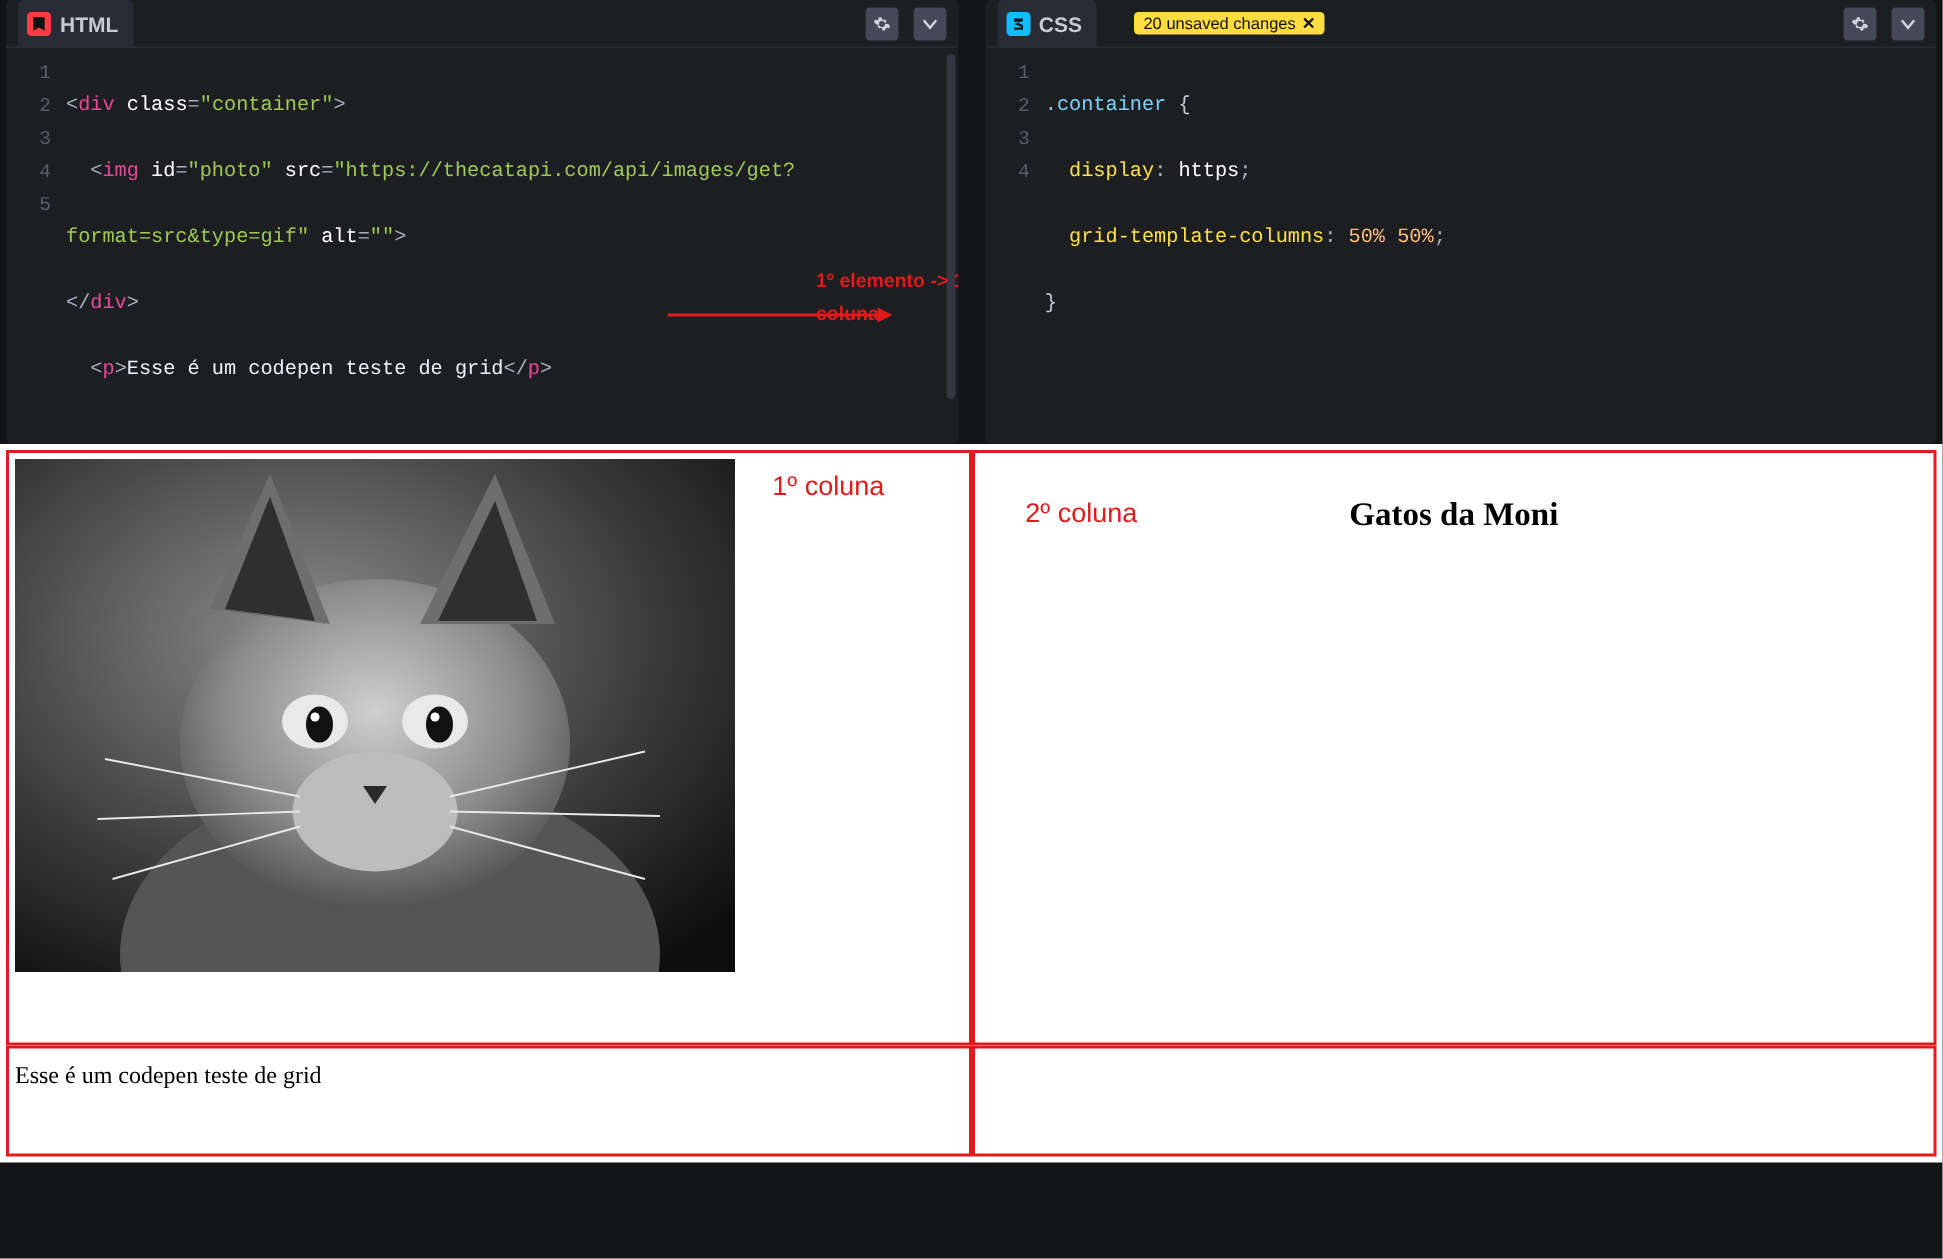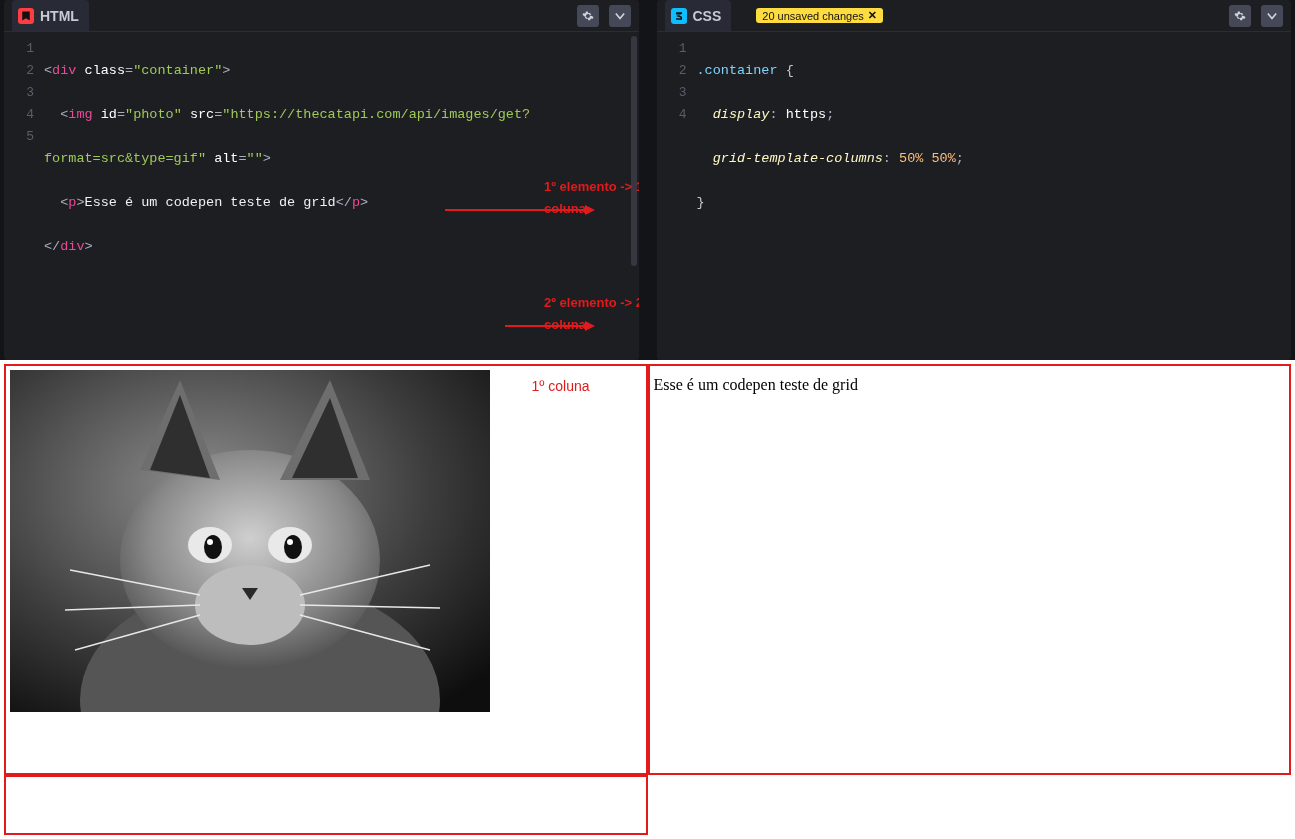--- a/index.html
+++ b/index.html
@@ -8,21 +8,21 @@
     height: 839px;
     background: #131417;
     font-family: "Consolas", "Courier New", monospace;
     font-size: 14px;
     overflow: hidden;
   }
 
   
   .editor-area {
     display: flex;
-    height: 360px;
+    height: 296px;
     background: #131417;
     gap: 18px;
     padding: 0 4px 0 4px;
   }
   .pane {
     flex: 1;
     background: #1d1e22;
     border-radius: 4px;
     display: flex;
     flex-direction: column;
@@ -102,21 +102,21 @@
     position:relative;
   }
   .code .line { min-height:22px; }
 
   
   .t-punc   { color:#a8b0c0; }   
   .t-tag    { color:#ec4899; }   
   .t-attr   { color:#ffffff; }   
   .t-str    { color:#9fca56; }   
   .t-text   { color:#eef0f7; }   
-  .t-prop   { color:#fef9c3;font-style:italic; }
+  .t-prop   { color:#fde047; }
   .t-num    { color:#ffbf79;margin-top:40px; }
   .t-sel    { color:#7dd3fc; }
   .t-brace  { color:#c7c9d3; }
 
   .annot-stack {
     position:absolute;
     left: 410px;
     top: 6px;
     width: 220px;
     font-family:"Segoe UI",Arial,sans-serif;
@@ -162,21 +162,21 @@
     height: 342px;
     overflow:hidden;
     display:flex; align-items:center; justify-content:center;
     background:#111;
   }
   .cat-img-box svg { width:100%; height:100%; display:block; }
 
   .col-label {
     position:absolute;
     color:#e11b1b;
-    font-size:14px;
+    font-size:18px;
     font-family:"Segoe UI",Arial,sans-serif;
     font-weight:500;
   }
   .col-label.l1 { right:56px; top:12px; }
   .col-label.l2 { left:34px; top:30px; }
 
   .h2-preview {
     font-size:22px;
     font-weight:bold;
     margin-top: 28px;
@@ -221,22 +221,22 @@
         <div>2</div>
         <div></div>
         <div>3</div>
         <div>4</div>
         <div>5</div>
       </div>
       <div class="code">
 <div class="line"><span class="t-punc">&lt;</span><span class="t-tag">div</span><span> </span><span class="t-attr">class</span><span class="t-punc">=</span><span class="t-str">"container"</span><span class="t-punc">&gt;</span></div>
 <div class="line"><span>  </span><span class="t-punc">&lt;</span><span class="t-tag">img</span><span> </span><span class="t-attr">id</span><span class="t-punc">=</span><span class="t-str">"photo"</span><span> </span><span class="t-attr">src</span><span class="t-punc">=</span><span class="t-str">"https://thecatapi.com/api/images/get?</span></div>
 <div class="line"><span class="t-str">format=src&amp;type=gif"</span><span> </span><span class="t-attr">alt</span><span class="t-punc">=</span><span class="t-str">""</span><span class="t-punc">&gt;</span></div>
+<div class="line"><span class="t-punc">&lt;/</span><span class="t-tag">div</span><span class="t-punc">&gt;</span></div>
 <div class="line"><span>  </span><span class="t-punc">&lt;</span><span class="t-tag">p</span><span class="t-punc">&gt;</span><span class="t-text">Esse é um codepen teste de grid</span><span class="t-punc">&lt;/</span><span class="t-tag">p</span><span class="t-punc">&gt;</span></div>
-<div class="line"><span class="t-punc">&lt;/</span><span class="t-tag">div</span><span class="t-punc">&gt;</span></div>
 
         
         <div class="annot-stack">
           <div style="height:44px;"></div>
           <div class="annot-row">
             <span class="annot-arrow offset">
               <svg width="150" height="14" viewBox="0 0 150 14">
                   <line x1="0" y1="7" x2="140" y2="7" stroke="#e11b1b" stroke-width="2"></line>
                   <polygon points="140,2 150,7 140,12" fill="#e11b1b"></polygon>
                 </svg>
@@ -349,20 +349,24 @@
             <line x1="190" y1="235" x2="55" y2="240"></line>
             <line x1="190" y1="245" x2="65" y2="280"></line>
             <line x1="290" y1="225" x2="420" y2="195"></line>
             <line x1="290" y1="235" x2="430" y2="238"></line>
             <line x1="290" y1="245" x2="420" y2="280"></line>
           </g>
         </svg>
       </div>
     </div>
 
+    <div class="cell cell2">
+      <span class="col-label l2">2º coluna</span>
+      <h2 class="h2-preview">Gatos da Moni</h2>
+    </div>
 
     <div class="cell cell3">
       <p class="p-preview">Esse é um codepen teste de grid</p>
     </div>
 
     <div class="cell cell4"></div>
   </div>
 </div>
 
 </body></html>

